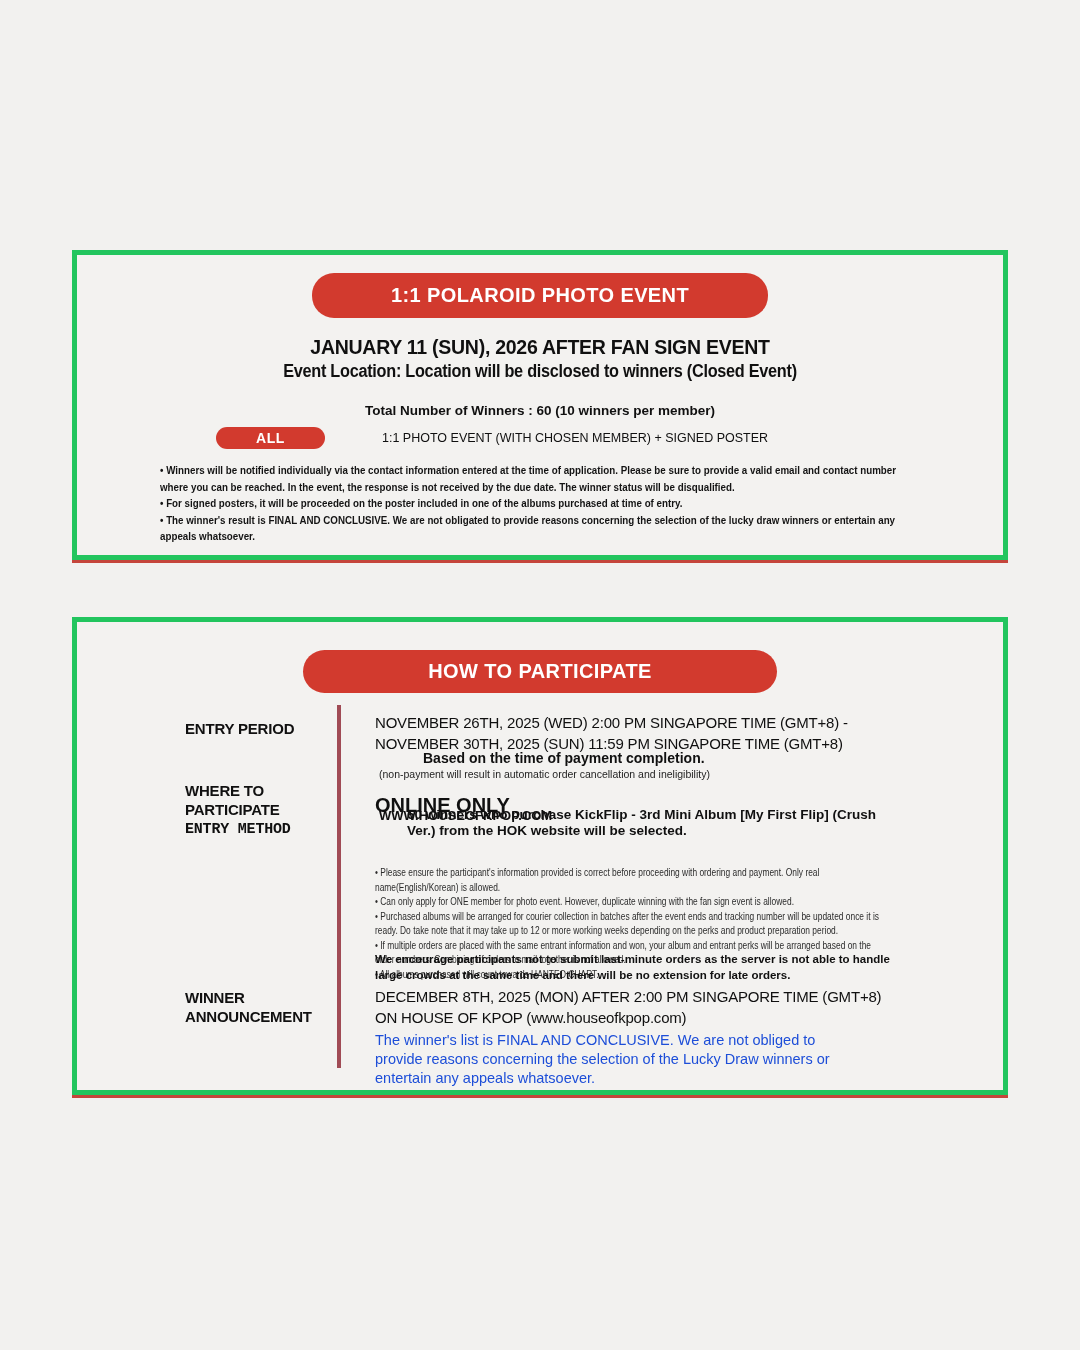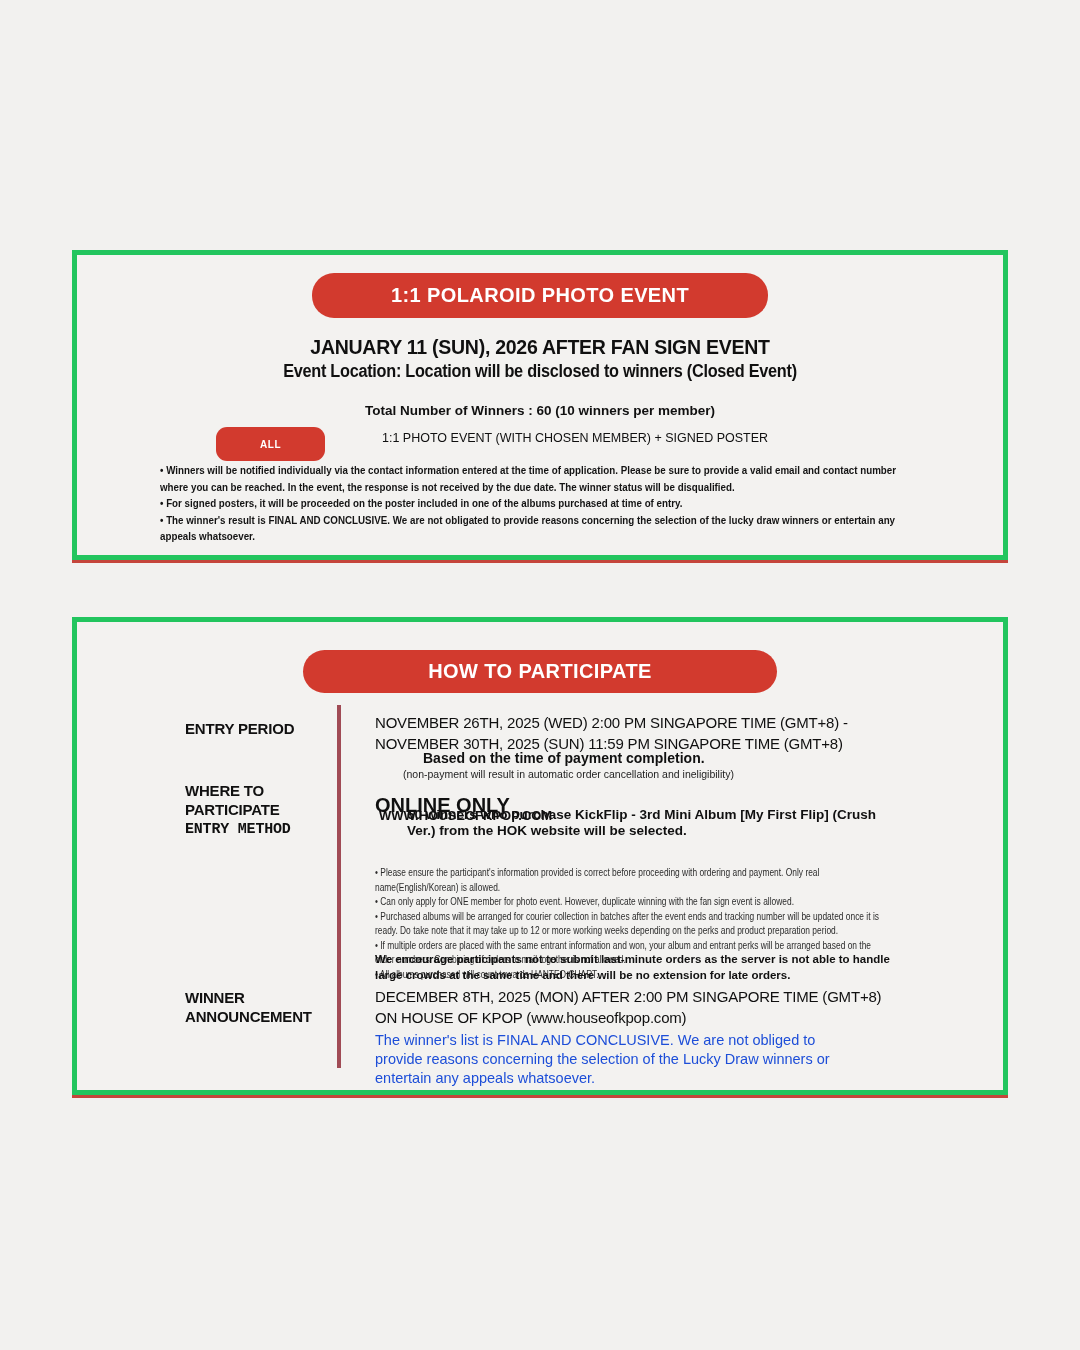--- a/index.html
+++ b/index.html
@@ -17,22 +17,22 @@
   .pill-hdr{left:50%;transform:translateX(-50%);font-size:20px;}
   .pill1{top:18px;width:456px;height:45px;}
   .pill2{top:28px;width:474px;height:43px;}
 
   .condensed{letter-spacing:-0.3px;}
   .ctr{position:absolute;left:0;right:0;text-align:center;color:#101010;font-weight:bold;}
   .t-title{top:80px;font-size:21px;transform:scaleX(0.93);}
   .t-sub{top:106px;font-size:17.5px;transform:scaleX(0.93);}
   .t-winners{top:148px;font-size:13.5px;}
 
-  .all-pill{position:absolute;left:139px;top:172px;width:109px;height:34px;
-            background:#d23a2e;border-radius:11px;color:#fff;font-size:10px;
+  .all-pill{position:absolute;left:139px;top:172px;width:109px;height:22px;
+            background:#d23a2e;border-radius:11px;color:#fff;font-size:14px;
             font-weight:bold;letter-spacing:0.6px;display:flex;align-items:center;justify-content:center;}
   .prize{position:absolute;left:305px;top:176px;font-size:12.5px;font-weight:normal;color:#101010;}
 
   .notes1{position:absolute;left:83px;top:207px;width:880px;
           transform:scaleX(0.85);transform-origin:0 0;
           font-size:11.5px;font-weight:bold;color:#141414;line-height:16.5px;}
   .notes1 p{margin:0;}
   .bullet::before{content:"\2022  ";}
 
   .vdivider{position:absolute;left:260px;top:83px;width:4px;height:363px;background:#a04b55;}
@@ -42,21 +42,21 @@
   .lbl-ep{top:97px;}
   .lbl-wp{top:159px;}
   .lbl-em{top:198px;font-family:Liberation Mono, monospace;}
   .lbl-wa{top:366px;}
 
   .cnt{position:absolute;left:298px;color:#101010;}
   .hline{font-weight:normal;font-size:15px;letter-spacing:-0.2px;}
   .ep1{top:92px;}
   .ep2{top:113px;}
   .ep-bold{top:128px;left:302px;font-size:14px;font-weight:bold;margin-left:44px;}
-  .ep-small{top:146px;left:302px;font-size:10.5px;color:#1e1e1e;margin-left:24px;}
+  .ep-small{top:146px;left:302px;font-size:10.5px;color:#1e1e1e;}
   .wp-title{top:160px;font-size:20px;font-weight:bold;margin-top:12px;}
   .wp-url{top:186px;left:302px;font-size:13px;font-weight:bold;}
   .em-main{top:185px;width:500px;font-size:13.5px;font-weight:bold;line-height:16px;margin-left:32px;}
   .em-notes{top:243px;width:645px;transform:scaleX(0.8);transform-origin:0 0;
             font-size:10.5px;color:#2b2b2b;line-height:14.5px;}
   .em-notes p{margin:0;}
   .em-warning{top:330px;width:520px;font-size:11.5px;font-weight:bold;line-height:15.5px;}
   .wa1{top:366px;}
   .wa2{top:387px;}
   .wa-body{top:409px;width:470px;font-size:14.5px;line-height:19px;color:#1d4ed8;}

